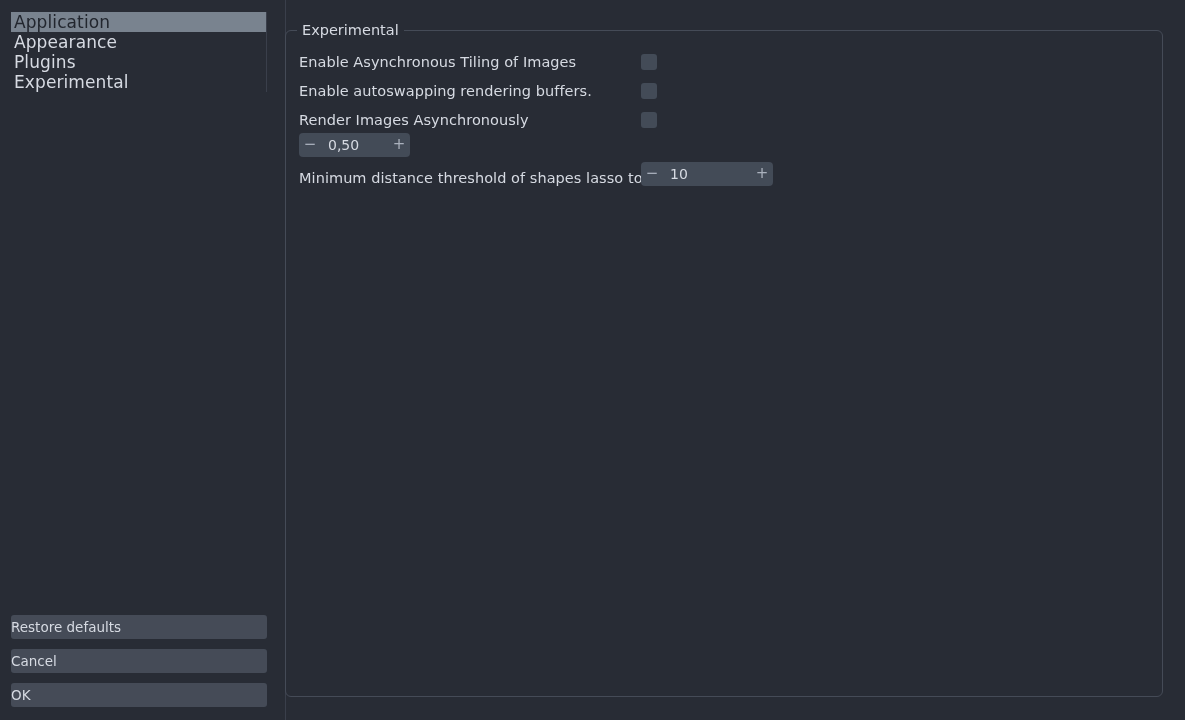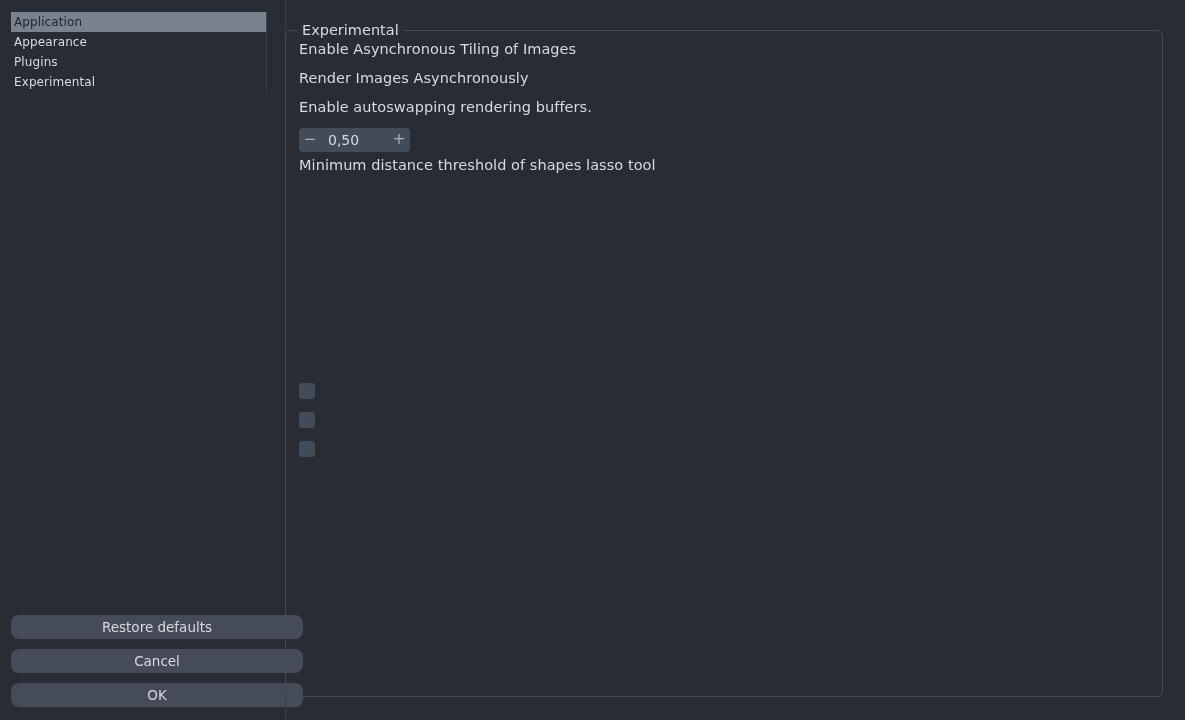--- a/index.html
+++ b/index.html
@@ -28,21 +28,21 @@
     position: absolute;
     left: 11px;
     top: 12px;
     width: 255px;
     border-right: 1px solid #3a3f4b;
     padding-right: 0;
   }
   .cat-item {
     height: 20px;
     line-height: 20px;
-    font-size: 12px;
+    font-size: 17px;
     color: #d6dae2;
     padding-left: 3px;
     letter-spacing: 0.1px;
     white-space: nowrap;
     box-sizing: border-box;
   }
   .cat-item.selected {
     background: #79838f;
     color: #22262e;
   }
@@ -59,29 +59,29 @@
 
   
   #sidebar-buttons {
     position: absolute;
     left: 11px;
     bottom: 13px;
     width: 256px;
   }
   .dlg-button {
     display: block;
-    width: 292px;
+    width: 256px;
     height: 24px;
     line-height: 24px;
-    text-align: center;
+    text-align: left;
     font-size: 13.5px;
     color: #d6dae2;
     background: #454b57;
     border: none;
-    border-radius: 8px;
+    border-radius: 3px;
     margin-top: 10px;
     padding: 0;
     box-sizing: border-box;
     font-family: inherit;
   }
   .dlg-button:first-child { margin-top: 0; }
 
   
   #content-pane {
     position: absolute;
@@ -113,23 +113,22 @@
   }
 
   #settings-rows {
     position: absolute;
     left: 13px;
     top: 10px;
     width: 500px;
   }
   .setting-row {
     display: flex;
-    align-items: flex-start;
+    align-items: flex-end;
     height: 29px;
-    flex-direction: column;
   }
   .setting-label {
     font-size: 14.5px;
     color: #d6dae2;
     white-space: nowrap;
     text-align: left;
     letter-spacing: 0.05px;
   }
   
   .label-col {
@@ -212,26 +211,26 @@
     <div id="group-legend">Experimental</div>
 
     <div id="settings-rows">
 
       <div class="setting-row">
         <div class="setting-label label-col">Enable Asynchronous Tiling of Images</div>
         <div class="checkbox"></div>
       </div>
 
       <div class="setting-row">
+        <div class="setting-label label-col">Enable autoswapping rendering buffers.</div>
+        <div class="checkbox"></div>
+      </div>
+
+      <div class="setting-row">
         <div class="setting-label label-col">Render Images Asynchronously</div>
-        <div class="checkbox"></div>
-      </div>
-
-      <div class="setting-row">
-        <div class="setting-label label-col">Enable autoswapping rendering buffers.</div>
         <div class="checkbox"></div>
       </div>
 
       <div class="setting-row">
         <div class="spinbox narrow">
           <div class="spin-btn">−</div>
           <div class="spin-value">0,50</div>
           <div class="spin-btn">+</div>
         </div>
       </div>

